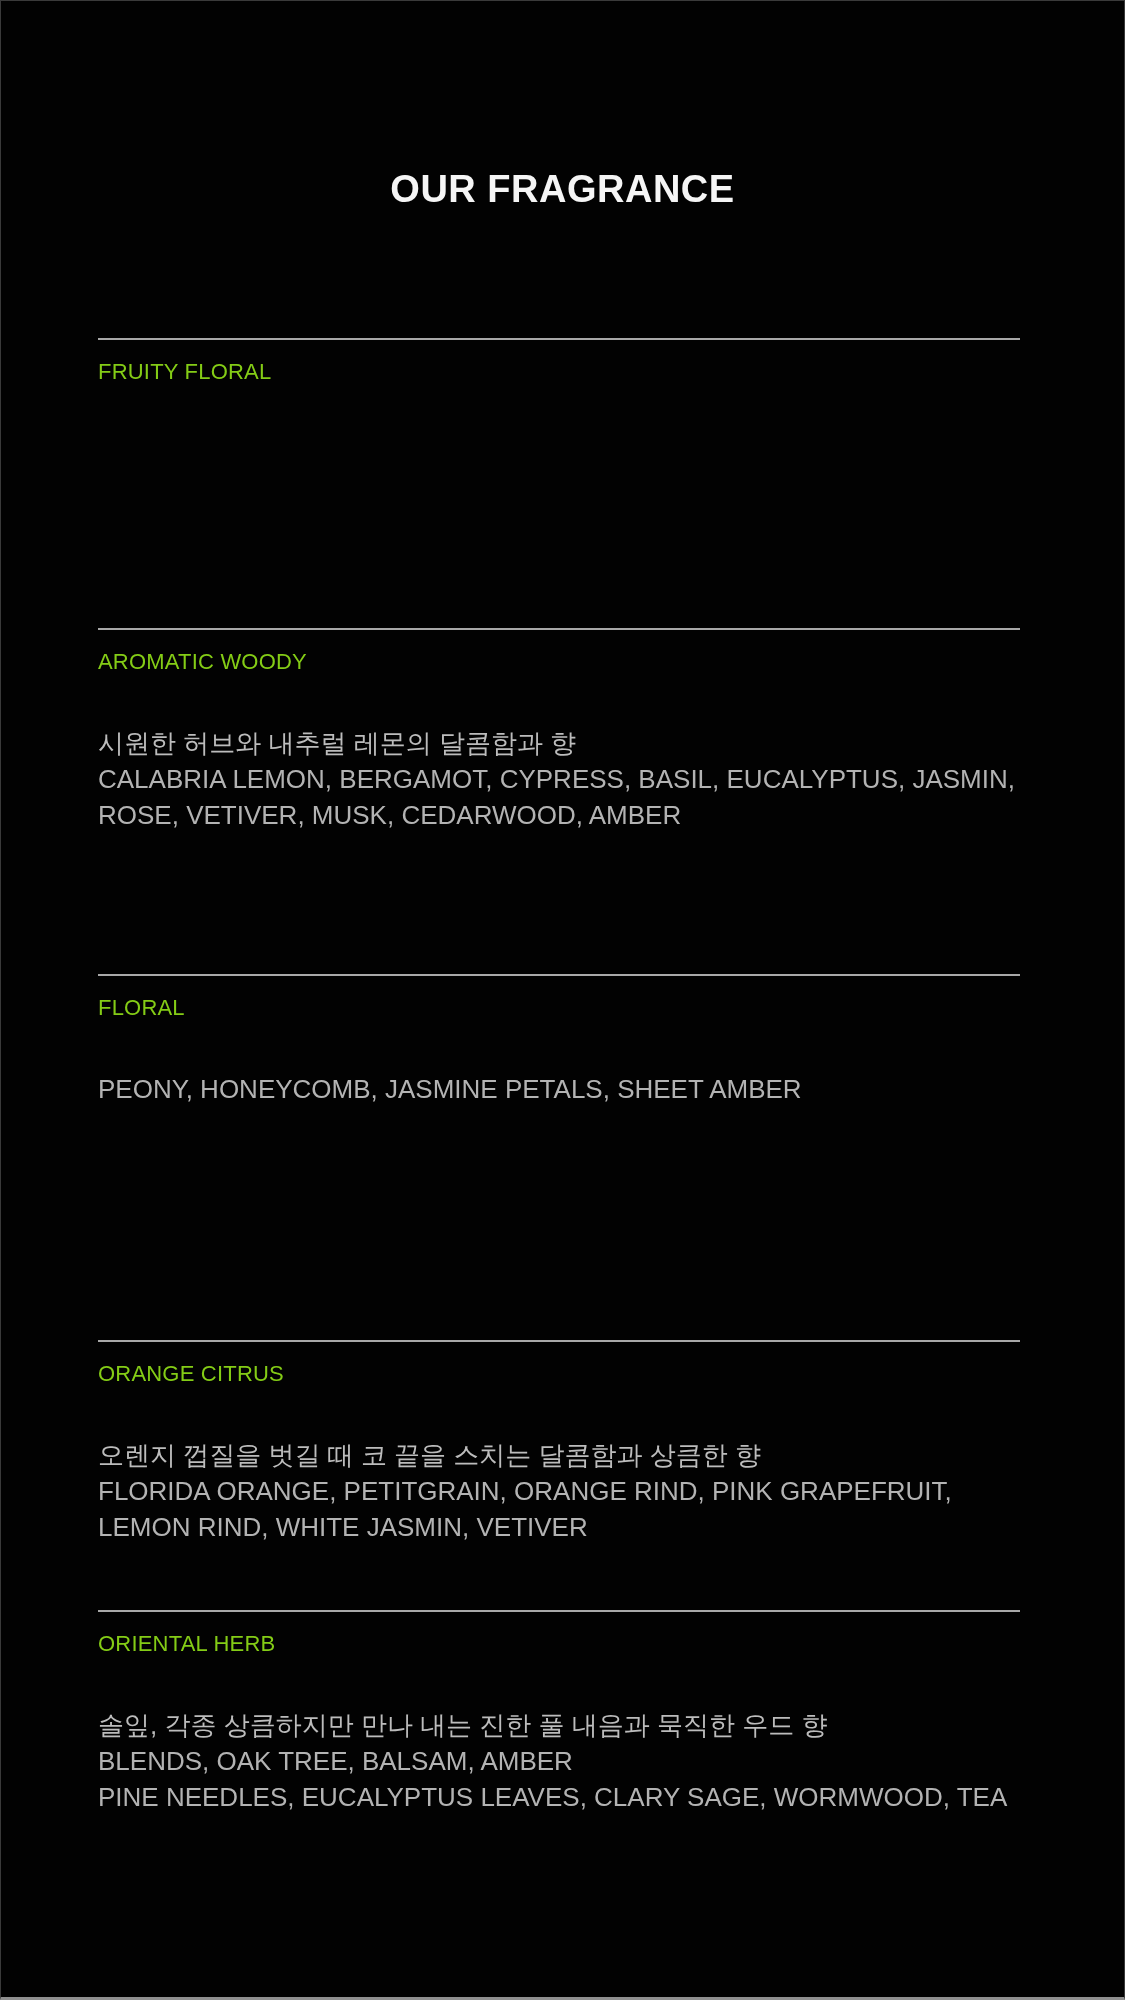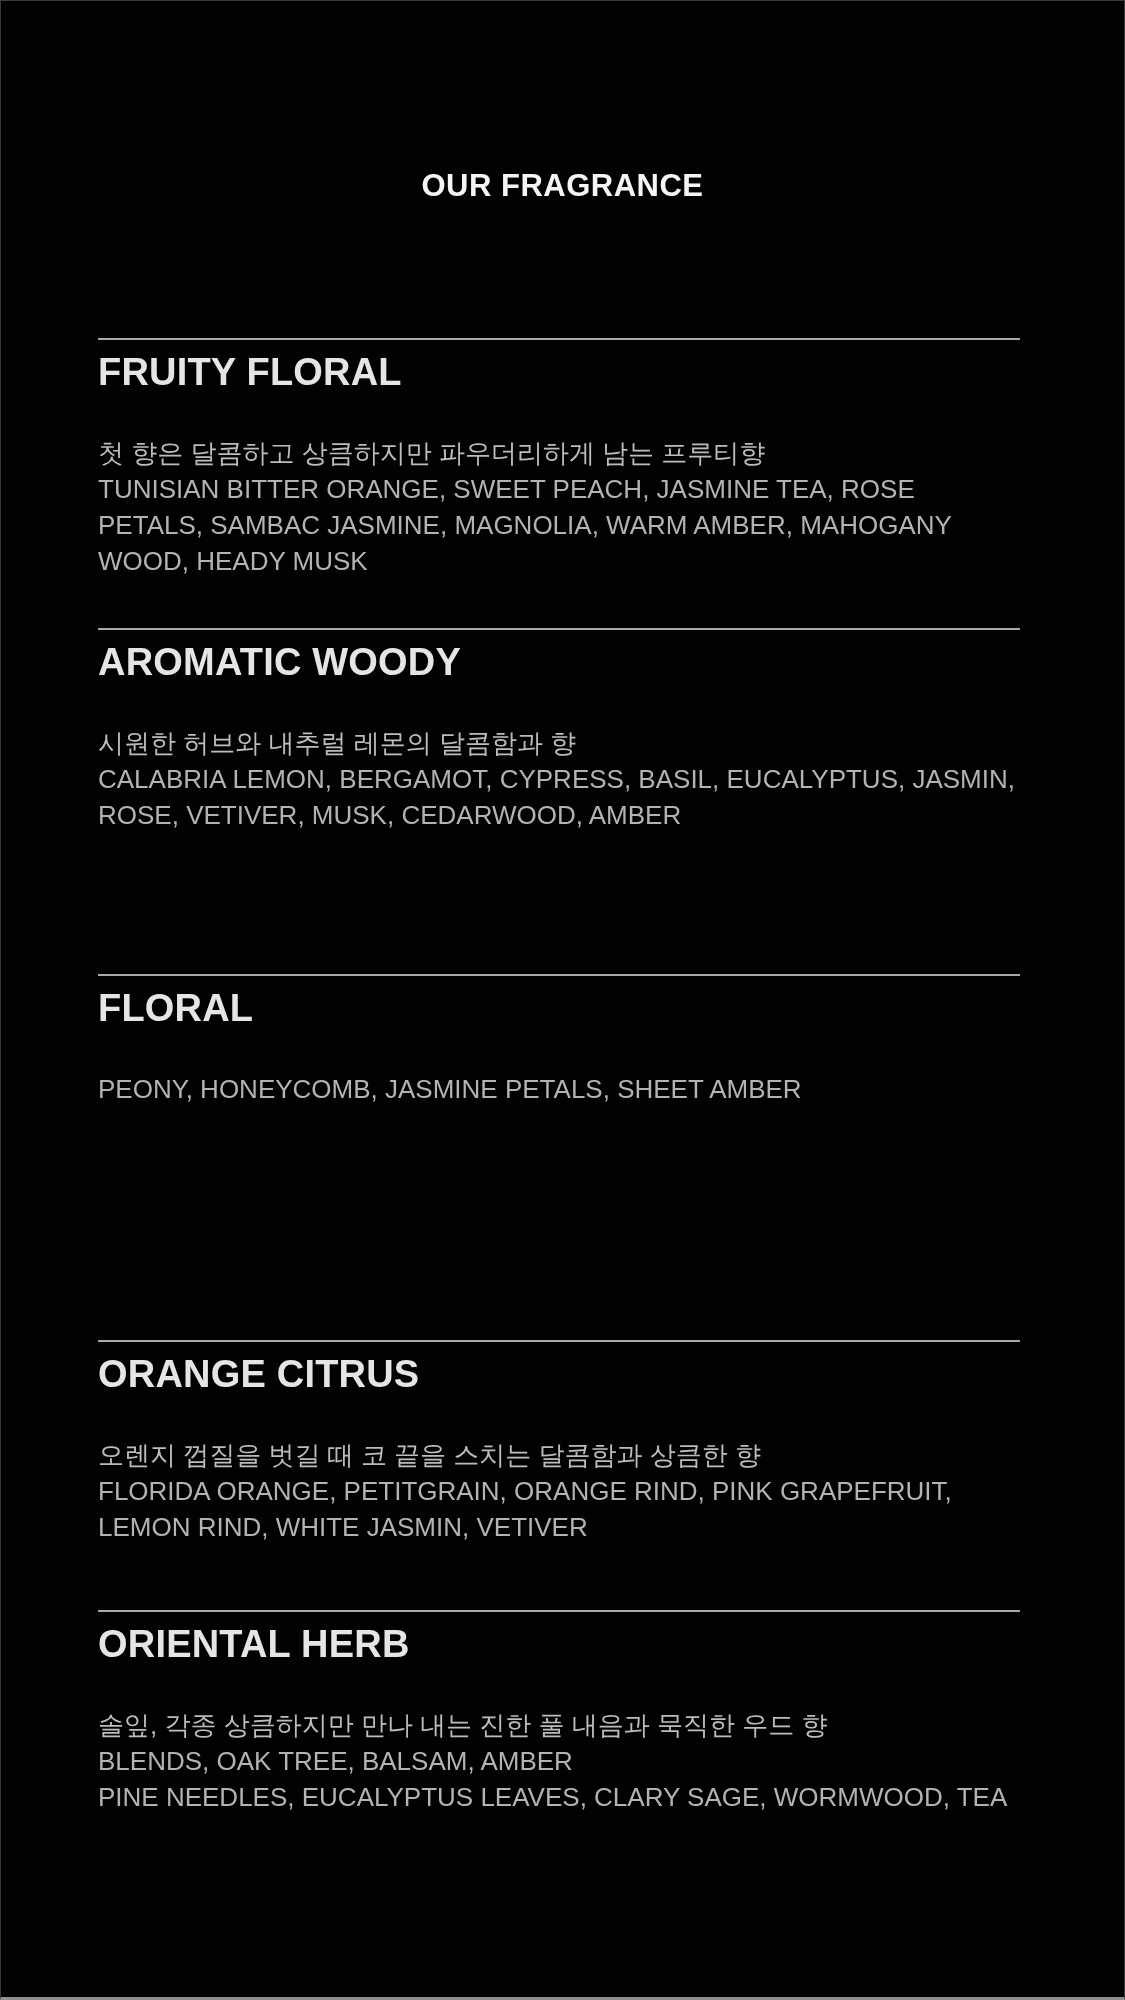--- a/index.html
+++ b/index.html
@@ -19,40 +19,40 @@
     border-bottom: 3px solid #8f8f8f;
     pointer-events: none;
   }
   .page-title {
     position: absolute;
     top: 168px;
     left: 0;
     width: 100%;
     text-align: center;
     color: #f5f5f5;
-    font-size: 31px;
+    font-size: 38px;
     font-weight: 700;
     letter-spacing: 0.5px;
   }
   .section {
     position: absolute;
     left: 98px;
     width: 940px;
   }
   .divider {
     width: 922px;
     height: 0;
     border-top: 2px solid rgba(215,215,215,0.78);
   }
   .heading {
     margin-top: 13px;
-    font-size: 38px;
+    font-size: 22px;
     line-height: 38px;
-    font-weight: 700;
-    color: #e5e5e5;
+    font-weight: 400;
+    color: #84cc16;
     letter-spacing: 0.2px;
     white-space: nowrap;
   }
   .desc {
     margin-top: 44px;
     font-size: 26px;
     line-height: 36px;
     color: #b3b3b3;
     font-weight: 400;
   }
@@ -67,26 +67,20 @@
 </head>
 <body>
 
 <div class="frame"></div>
 
 <h1 class="page-title">OUR FRAGRANCE</h1>
 
 <section class="section s0">
   <div class="divider"></div>
   <h2 class="heading">FRUITY FLORAL</h2>
-  <div class="desc">
-    <div class="line kr">첫 향은 달콤하고 상큼하지만 파우더리하게 남는 프루티향</div>
-    <div class="line">TUNISIAN BITTER ORANGE, SWEET PEACH, JASMINE TEA, ROSE</div>
-    <div class="line">PETALS, SAMBAC JASMINE, MAGNOLIA, WARM AMBER, MAHOGANY</div>
-    <div class="line">WOOD, HEADY MUSK</div>
-  </div>
 </section>
 
 <section class="section s1">
   <div class="divider"></div>
   <h2 class="heading">AROMATIC WOODY</h2>
   <div class="desc">
     <div class="line kr">시원한 허브와 내추럴 레몬의 달콤함과 향</div>
     <div class="line">CALABRIA LEMON, BERGAMOT, CYPRESS, BASIL, EUCALYPTUS, JASMIN,</div>
     <div class="line">ROSE, VETIVER, MUSK, CEDARWOOD, AMBER</div>
   </div>

